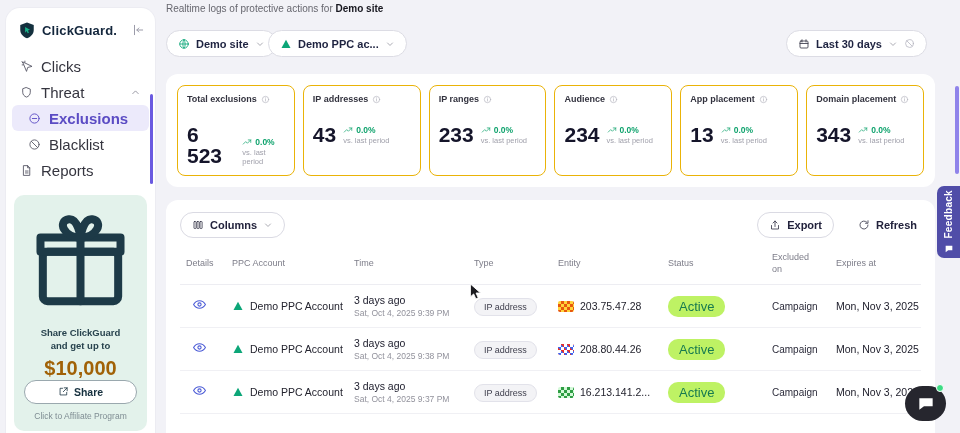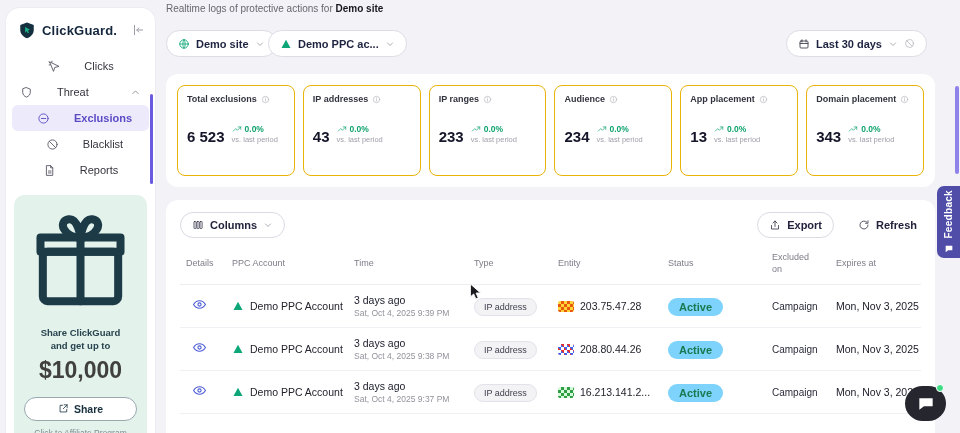--- a/index.html
+++ b/index.html
@@ -10,34 +10,34 @@
   svg { display:block; }
   .ic { stroke:currentColor; fill:none; stroke-width:1.7; stroke-linecap:round; stroke-linejoin:round; }
 
   
   .sidebar { position:absolute; left:6px; top:8px; bottom:0; width:149px; background:#fff;
              border-radius:14px 14px 0 0; box-shadow:0 0 0 1px #ececf2; display:flex; flex-direction:column; }
   .logo-row { display:flex; align-items:center; gap:6px; padding:13px 10px 10px 12px; }
   .logo-text { font-size:13px; font-weight:700; color:#13263c; letter-spacing:.2px; }
   .collapse { margin-left:auto; color:#9a9aa8; width:14px; height:14px; cursor:pointer; }
   nav { padding:4px 6px 0 6px; }
-  .nav-item { height:26px; display:flex; align-items:center; gap:24px; padding:0 8px; border-radius:6px;
-              font-size:11px; color:#35353f; cursor:pointer;justify-content:center; }
+  .nav-item { height:26px; display:flex; align-items:center; gap:8px; padding:0 8px; border-radius:6px;
+              font-size:15px; color:#35353f; cursor:pointer; }
   .nav-item .nicon { width:13px; height:13px; color:#5c5c6a; flex:0 0 auto; }
   .nav-item .chev { margin-left:auto; width:11px; height:11px; color:#7e7e8c; }
   .nav-item.sub { padding-left:16px; }
   .nav-item.active { background:#eceafb; color:#5b4cc4; font-weight:700; }
   .nav-item.active .nicon { color:#5b4cc4; }
   .side-thumb { position:absolute; right:2px; top:86px; width:3px; height:90px; background:#6a5ae0; border-radius:2px; }
 
   .promo { margin:12px 8px 0 8px; background:#e3f2eb; border-radius:10px; padding:12px 10px 10px;
            text-align:center; }
   .gift { width:16px; height:16px; margin:0 auto; color:#1d3a47; }
   .promo-line { font-size:9.5px; font-weight:700; color:#28434e; line-height:1.4; margin:6px 8px 4px; }
-  .promo-amount { font-size:23px; font-weight:800; color:#404040; margin-bottom:13px; }
+  .promo-amount { font-size:20px; font-weight:800; color:#a16207; margin-bottom:0; }
   .share-btn { width:100%; height:24px; background:#fff; border:1px solid #9aa8ae; border-radius:12px;
                display:flex; align-items:center; justify-content:center; gap:5px; font-size:10.5px;
                font-weight:700; color:#16303e; cursor:pointer; }
   .share-btn .sic { width:11px; height:11px; }
   .promo-affiliate { margin-top:7px; font-size:8.5px; color:#7f8d93; }
 
   
   .note { position:absolute; left:166px; top:3px; font-size:10px; color:#67676f; }
   .note b { color:#17171f; }
   .pill { position:absolute; top:30px; height:27px; background:#fff; border:1px solid #dcdce4; border-radius:14px;
@@ -53,21 +53,21 @@
 
   
   .stats-panel { position:absolute; left:166px; top:74px; width:769px; height:113px; background:#fff;
                  border-radius:12px; padding:11px; display:flex; gap:8px; }
   .stat-card { flex:1 1 0; border:1px solid #eab308; border-radius:8px; padding:8px 9px; display:flex;
                flex-direction:column; }
   .stat-label-row { display:flex; align-items:center; gap:4px; }
   .stat-label { font-size:9px; font-weight:700; color:#33333f; }
   .info { width:9px; height:9px; color:#b0b0bc; cursor:pointer; flex:0 0 auto; }
   .stat-value-row { margin-top:20px; display:flex; align-items:flex-end; gap:7px; }
-  .stat-value { font-size:15px; font-weight:700; color:#15152a; line-height:1; }
+  .stat-value { font-size:21px; font-weight:700; color:#15152a; line-height:1; }
   .stat-delta { display:flex; flex-direction:column; }
   .delta-top { display:flex; align-items:center; gap:3px; font-size:8.5px; font-weight:700; color:#0fa36d; }
   .delta-top .tr { width:10px; height:10px; }
   .delta-sub { font-size:7.5px; color:#a0a0ab; margin-top:1px; }
 
   
   .table-panel { position:absolute; left:166px; top:200px; width:769px; height:250px; background:#fff;
                  border-radius:12px; padding:12px 14px; }
   .toolbar { display:flex; align-items:center; }
   .btn { height:26px; background:#fff; border:1px solid #dadae3; border-radius:14px; padding:0 11px;
@@ -101,22 +101,22 @@
                          linear-gradient(45deg,#e8590c 25%,transparent 25%,transparent 75%,#e8590c 75%);
         background-position:0 0,3px 3px; }
   .f2 { background-color:#fff;
         background-image:linear-gradient(45deg,#e03131 25%,transparent 25%,transparent 75%,#e03131 75%),
                          linear-gradient(45deg,#4263eb 25%,transparent 25%,transparent 75%,#4263eb 75%);
         background-position:0 0,3px 3px; }
   .f3 { background-color:#d3f9d8;
         background-image:linear-gradient(45deg,#2f9e44 25%,transparent 25%,transparent 75%,#2f9e44 75%),
                          linear-gradient(45deg,#2f9e44 25%,transparent 25%,transparent 75%,#2f9e44 75%);
         background-position:0 0,3px 3px; }
-  .status-badge { display:inline-block; padding:3px 11px; background:#7dd3fc; border-radius:10px;
-                  font-size:11px; font-weight:700; color:#177a50; }
+  .status-badge { display:inline-block; padding:3px 11px; background:#bef264; border-radius:10px;
+                  font-size:13px; font-weight:400; color:#177a50; }
   .td-excl-v { font-size:10px; color:#2b2b3a; }
   .td-exp { font-size:10.5px; color:#1b1b28; }
 
   
   .feedback-tab { position:absolute; right:0; top:186px; width:23px; height:72px; background:#504da8;
                   border-radius:7px 0 0 7px; color:#fff; display:flex; flex-direction:column; align-items:center;
                   justify-content:center; gap:5px; cursor:pointer; }
   .feedback-tab .fl { writing-mode:vertical-rl; transform:rotate(180deg); font-size:10px; font-weight:700;
                       letter-spacing:.3px; }
   .feedback-tab .fic { width:10px; height:10px; }

